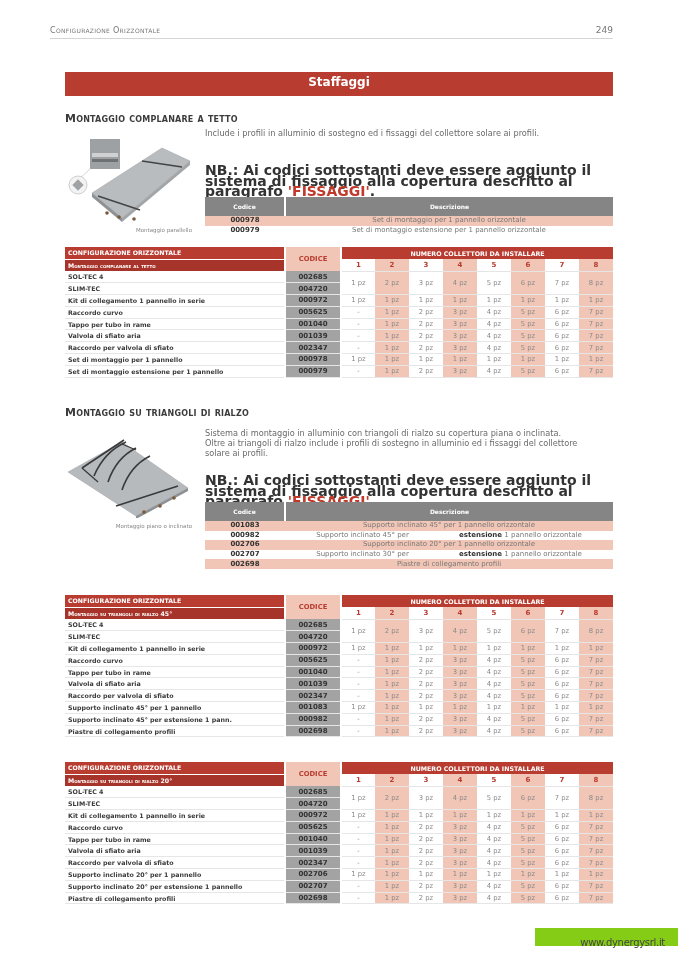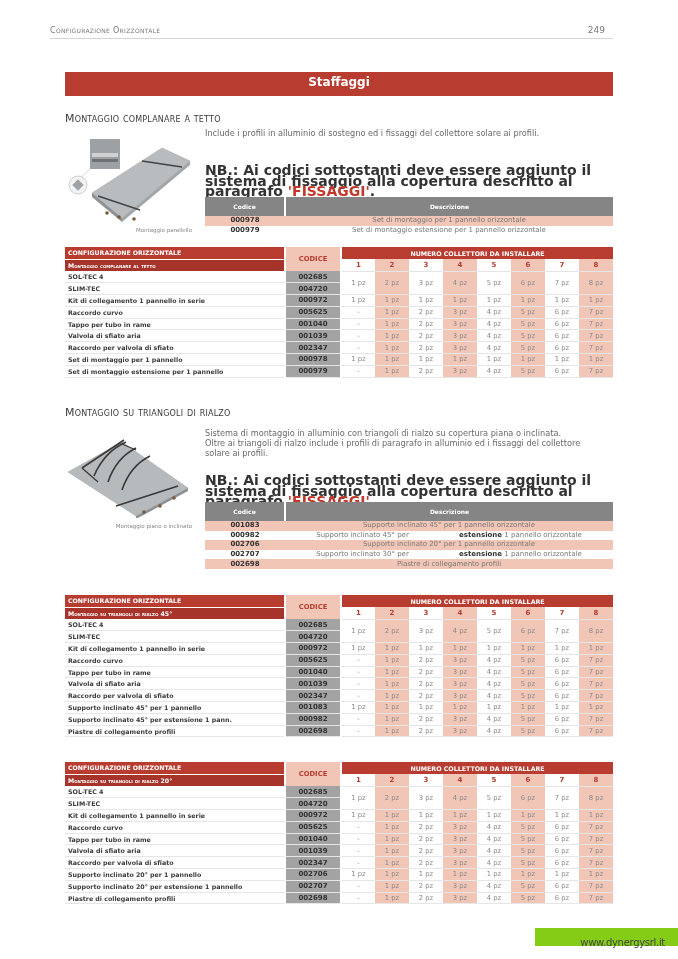--- a/index.html
+++ b/index.html
@@ -1,25 +1,25 @@
 <!DOCTYPE html>
 <html><head>
 <meta charset="utf-8">
 <style>
   * { box-sizing: border-box; margin: 0; padding: 0; }
   html, body { width: 678px; height: 959px; background: #ffffff; overflow: hidden; }
   body { position: relative; font-family: "DejaVu Sans", sans-serif; color: #4a4a4a; }
 
   .page-header { position: absolute; left: 50px; top: 22px; width: 563px; height: 17px; border-bottom: 1px solid #d4d4d4; }
   .page-header .title { position: absolute; left: 0; top: 4px; font-size: 8px; letter-spacing: 0.3px; color: #777; font-variant: small-caps; text-transform: none; }
-  .page-header .num { position: absolute; right: 8px; top: 3px; font-size: 9px; color: #777; }
+  .page-header .num { position: absolute; right: 0; top: 3px; font-size: 9px; color: #777; }
 
   .banner { position: absolute; left: 65px; top: 72px; width: 548px; height: 24px; background: #b83c30; color: #fff; text-align: center; font-weight: bold; font-size: 12px; line-height: 20px; }
 
-  .section-title { position: absolute; left: 65px; font-size: 11px; font-weight: normal; color: #3b3b3b; font-variant: small-caps; letter-spacing: 0.2px; }
+  .section-title { position: absolute; left: 65px; font-size: 11px; font-weight: bold; color: #3b3b3b; font-variant: small-caps; letter-spacing: 0.2px; }
   .section-title.s1 { top: 112px; }
   .section-title.s2 { top: 406px; }
 
   .product-img { position: absolute; }
   .caption { position: absolute; font-size: 5.5px; color: #888; text-align: right; }
 
   .desc { position: absolute; left: 205px; width: 410px; font-size: 8.2px; line-height: 10px; color: #6a6a6a; }
   .desc.d1 { top: 128px; }
   .desc.d2 { top: 428px; }
   .nb { position: absolute; left: 205px; width: 410px; font-size: 14px; line-height: 10.5px; color: #333; font-weight: bold; }
@@ -266,21 +266,21 @@
   <line x1="58" y1="14" x2="72" y2="20" stroke="#3a3a3a" stroke-width="1.3"></line>
   <line x1="52" y1="76" x2="114" y2="56" stroke="#3a3a3a" stroke-width="1.6"></line>
   <circle cx="80" cy="82" r="1.8" fill="#7a5a3a"></circle>
     <circle cx="96" cy="76" r="1.8" fill="#7a5a3a"></circle>
     <circle cx="110" cy="68" r="1.8" fill="#7a5a3a"></circle>
 </svg>
 <div class="caption" style="left:90px;top:523px;width:102px;">Montaggio piano o inclinato</div>
 
 <div class="desc d2">
   <div>Sistema di montaggio in alluminio con triangoli di rialzo su copertura piana o inclinata.</div>
-  <div>Oltre ai triangoli di rialzo include i profili di paragrafo in alluminio ed i fissaggi del collettore</div>
+  <div>Oltre ai triangoli di rialzo include i profili di sostegno in alluminio ed i fissaggi del collettore</div>
   <div>solare ai profili.</div>
 </div>
 <div class="nb n2">
   <span>NB.: Ai codici sottostanti deve essere aggiunto il sistema di fissaggio alla copertura descritto al paragrafo </span><span class="hl">'FISSAGGI'</span><span>.</span>
 </div>
 
 <table class="code-table t2">
   <thead>
     <tr>
       <th style="width:80px">Codice</th>

